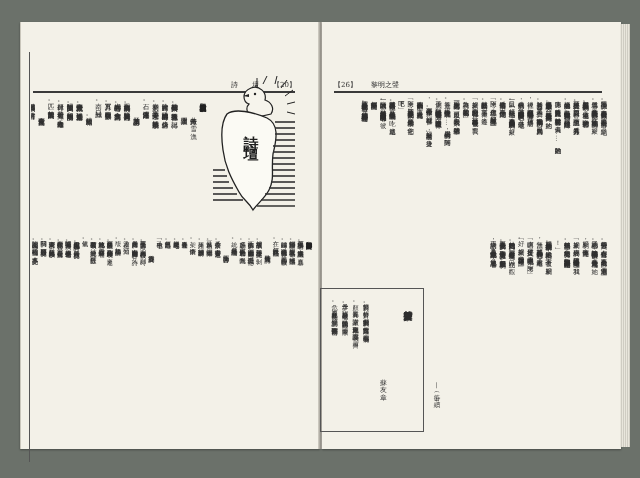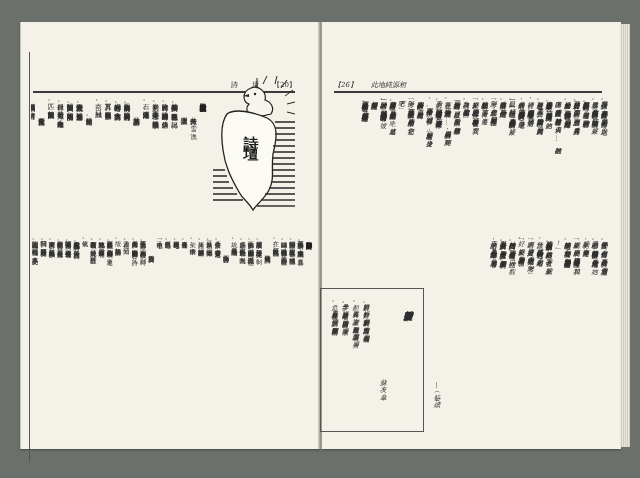--- a/index.html
+++ b/index.html
@@ -8,21 +8,21 @@
     background: #6b716a;
     position: relative;
     font-family: "DejaVu Serif", "Liberation Serif", serif;
   }
   .spread { position: absolute; left: 0; top: 0; width: 640px; height: 478px; }
   .page {
     position: absolute; background: #f3f1e8;
     box-shadow: 0 1px 2px rgba(0,0,0,0.35);
   }
   .page-left { left: 20px; top: 22px; width: 299px; height: 427px; border-left: 1px solid #c9c6bb; }
-  .page-right { left: 322px; top: 22px; width: 299px; height: 427px; font-style: italic; }
+  .page-right { left: 322px; top: 22px; width: 299px; height: 427px; }
   .page-edge {
     position: absolute; left: 620px; top: 24px; width: 10px; height: 423px;
     background: repeating-linear-gradient(90deg,#e9e6dc 0 1px,#cfccc2 1px 2px);
   }
   .spine { position: absolute; left: 318px; top: 22px; width: 5px; height: 427px;
     background: linear-gradient(90deg,#d6d3c9,#9a978f,#d9d6cc); }
   .left-spine-line { position: absolute; left: 28px; top: 30px; width: 1px; height: 410px; background:#555; }
 
   .header { position: absolute; top: 58px; height: 10px; font-size: 7px; color: #333; display:flex; gap: 14px; align-items:center; }
   .header-left { right: 24px; }
@@ -170,21 +170,21 @@
       <p>附記嶺南海客。瞻程國倫。人多受語不</p>
 
     </div>
   </div>
 
   <div class="spine"></div>
 
   <div class="page page-right">
     <div class="header header-right">
       <span>【26】</span>
-      <span>此地純源相</span>
+      <span>黎明之聲</span>
     </div>
     <div class="rule rule-right"></div>
 
     <div class="vtext" style="left:8px; top:74px; width:278px; height:128px; font-size:6.4px; line-height:9.2px;">
       <p>三陣說個不休。心裏蒼實發有了機動。幾乎要不能自持。默々地</p>
       <p>伐思着。秀芬的眼裏隱々的含熱眼。她々地盯在她的面上。來好</p>
       <p>想起困着沒有罕由的嗎。做々地笑着。瞻望她的容體。</p>
       <p>林氏想想了好一會。正要回口回答。忽然說下頭。看見秀芬注</p>
       <p>視着她的臉。心在頓時卜々地跳動得很利害。她再細眼起了一陣</p>
       <p>陳德！秀芬這睡意眼光。她在前說是驚苦。責備！……她的眼</p>

